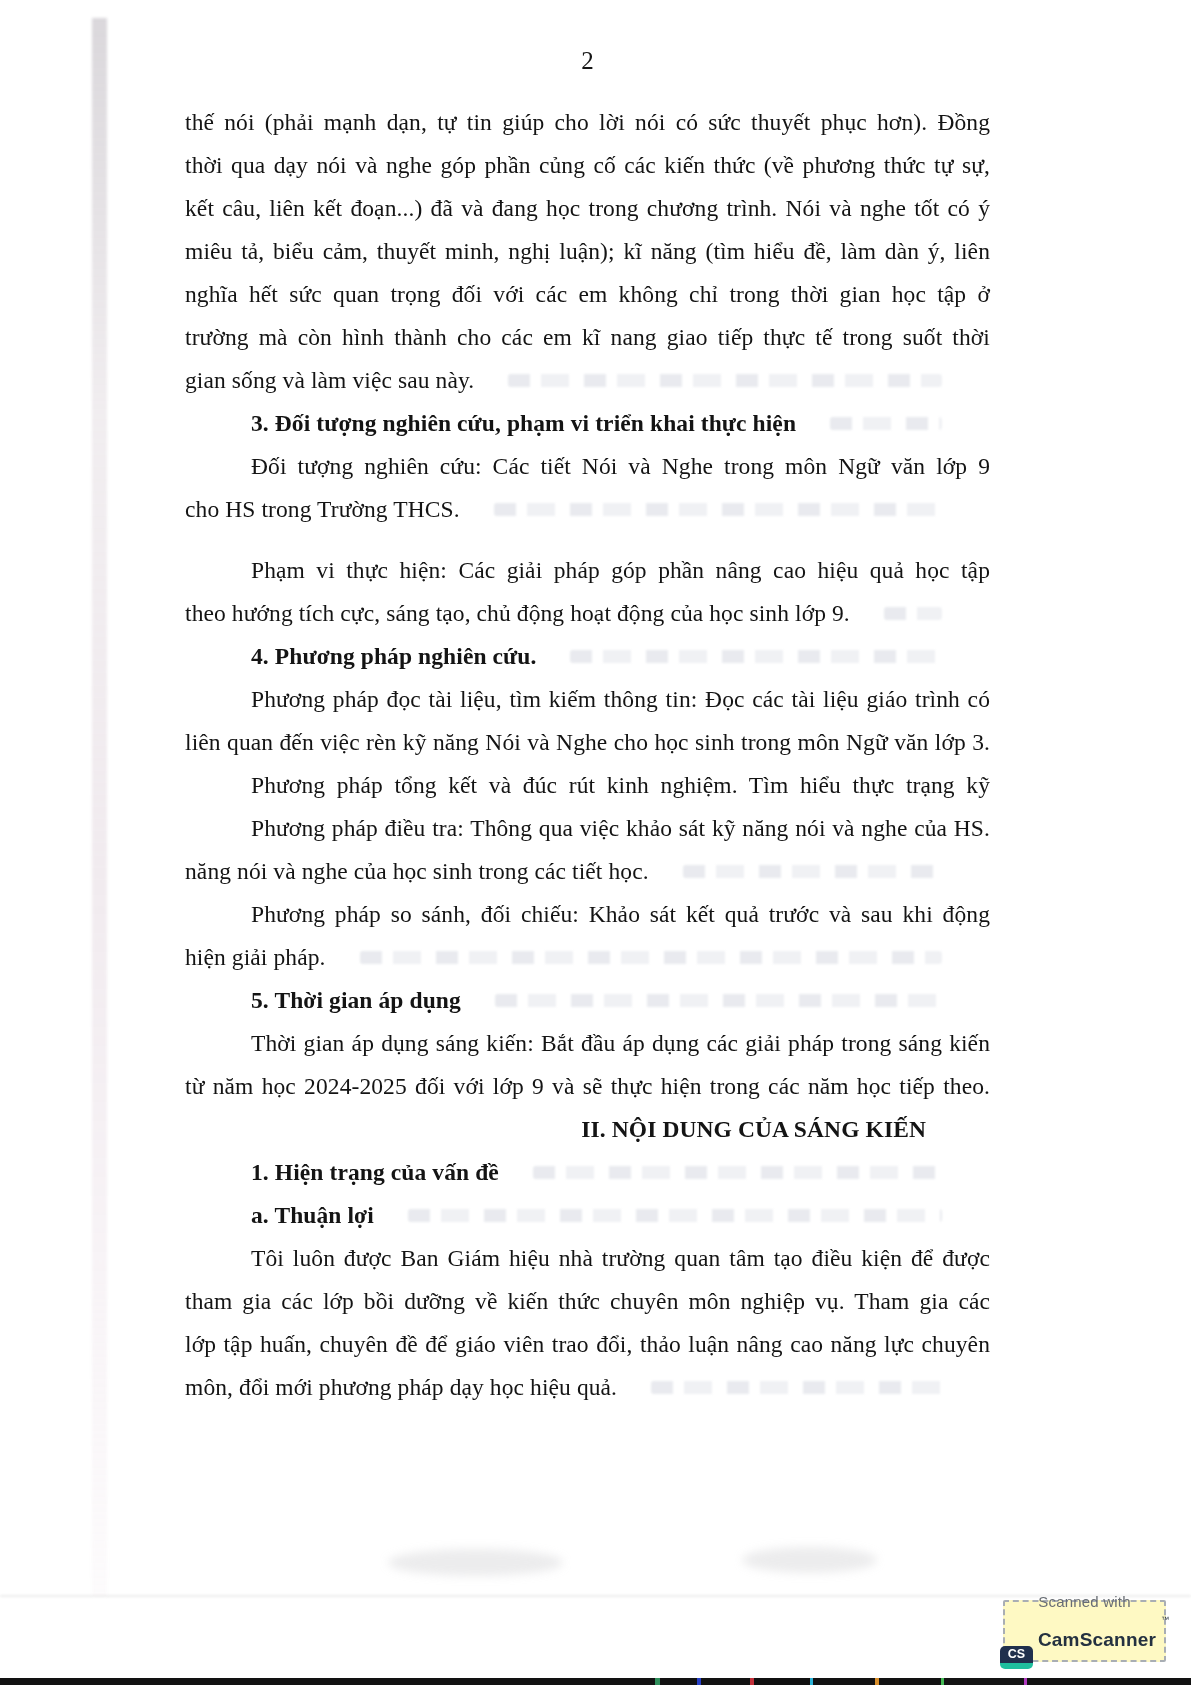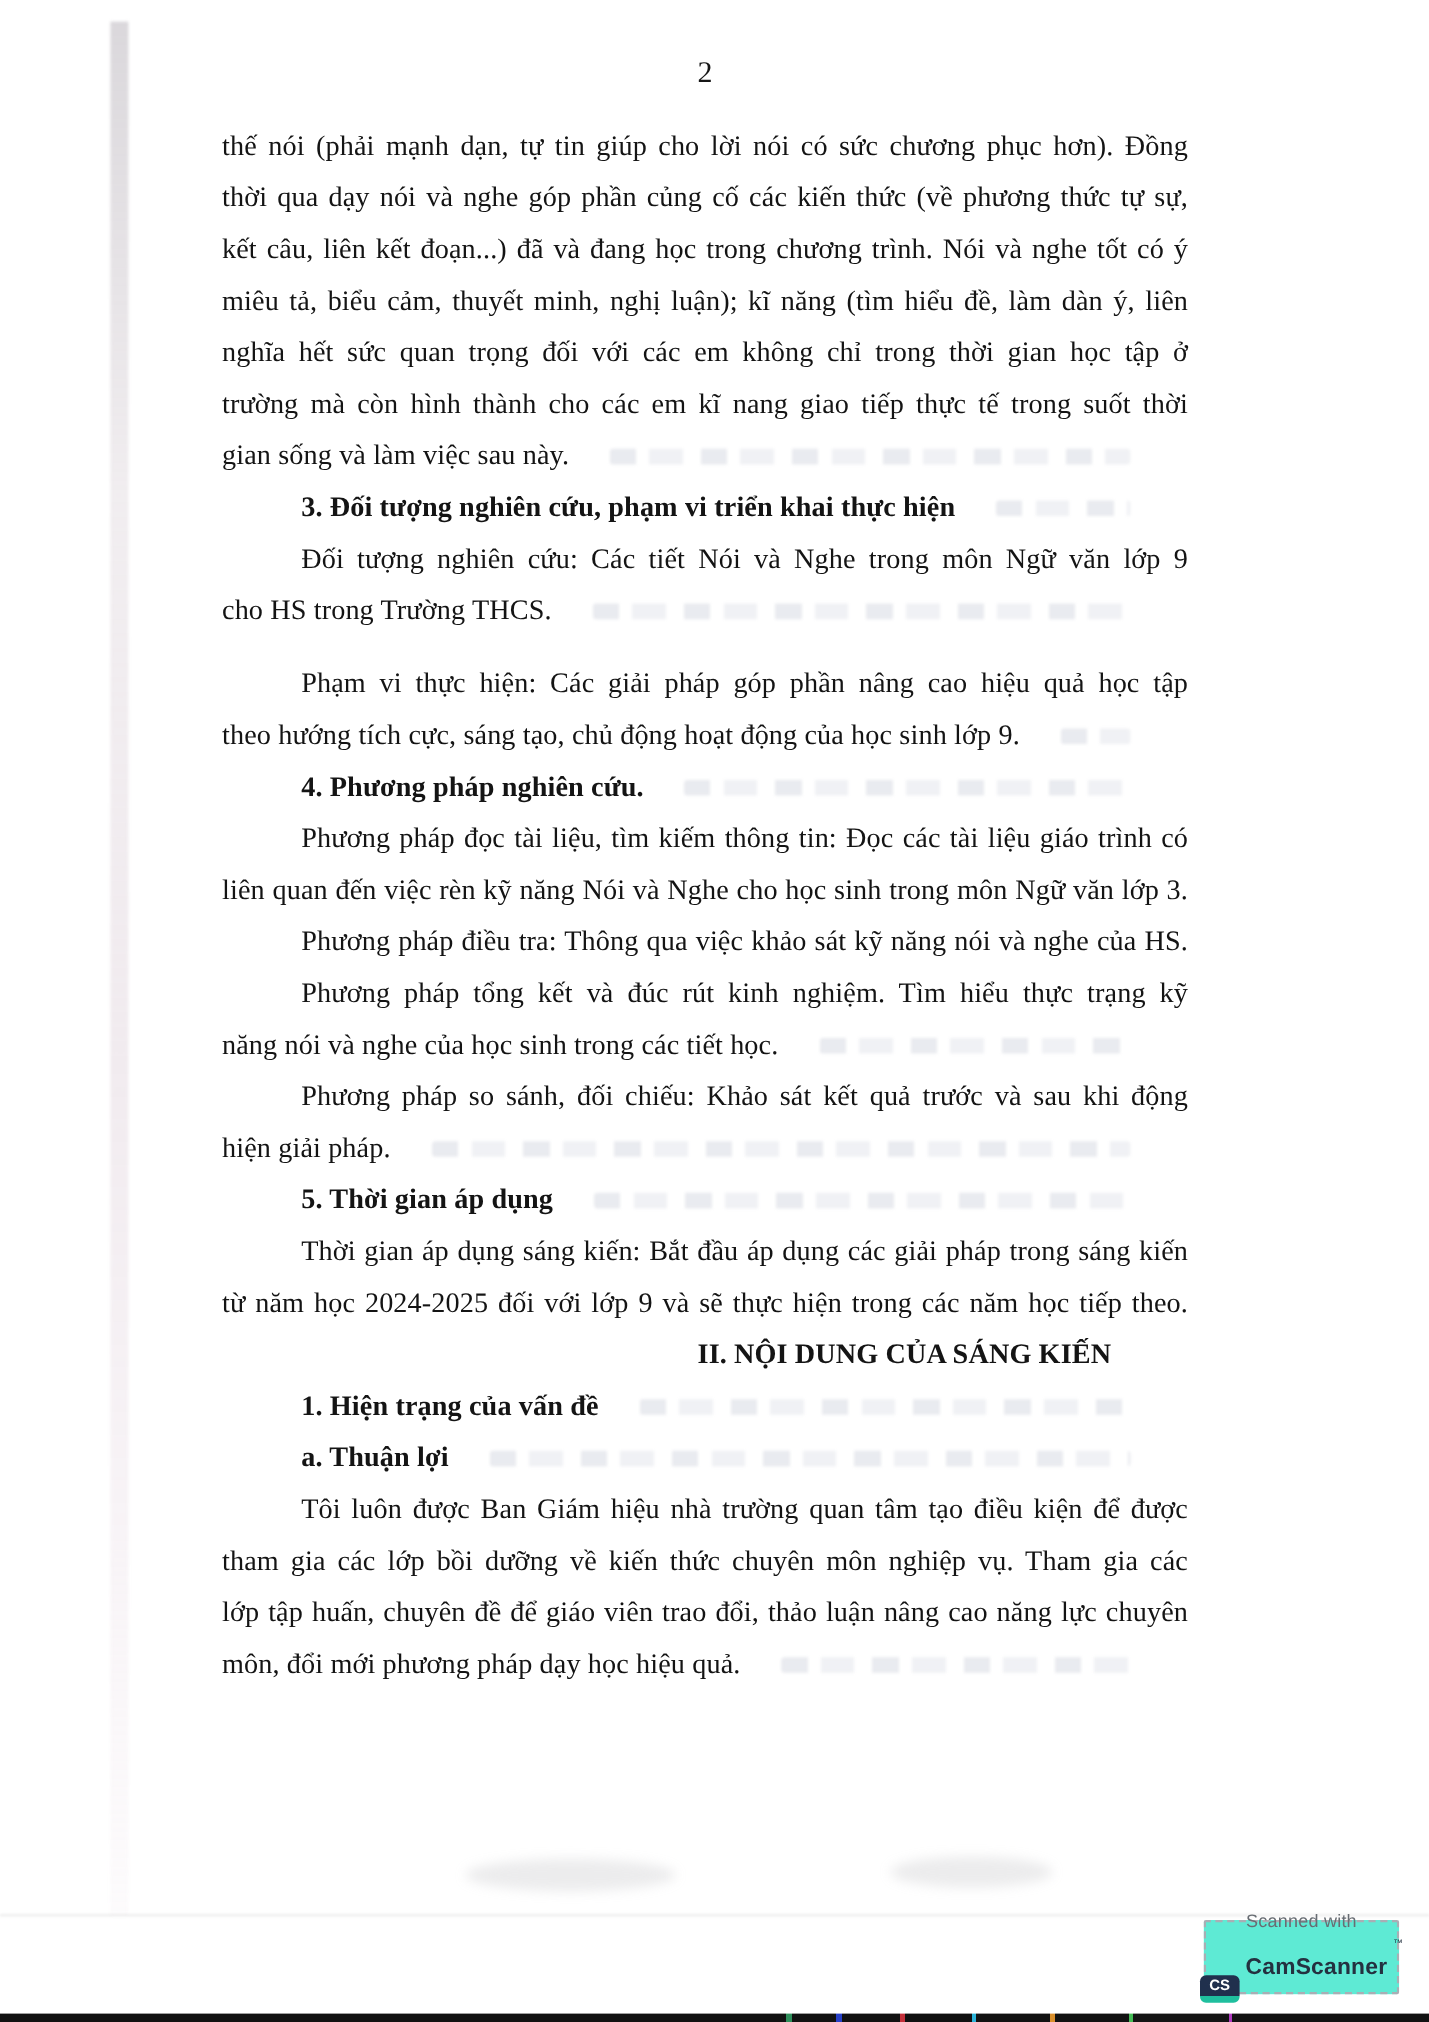--- a/index.html
+++ b/index.html
@@ -47,21 +47,21 @@
   .ghost{
     flex:1;height:13px;margin:0 48px 0 34px;border-radius:3px;
     background:repeating-linear-gradient(90deg,
       rgba(108,118,150,.15) 0 22px, rgba(108,118,150,0) 22px 33px,
       rgba(108,118,150,.10) 33px 61px, rgba(108,118,150,0) 61px 76px);
     filter:blur(1.2px);
   }
   
   .badge{
     position:absolute;left:1003px;top:1600px;width:163px;height:62px;box-sizing:border-box;
-    border:2px dashed #a9aeb4;border-radius:2px;background:#5eead4;
+    border:2px dashed #a9aeb4;border-radius:2px;background:#fef9c3;
     display:flex;flex-direction:column;align-items:center;justify-content:center;gap:1px;
     font-family:"Liberation Sans","DejaVu Sans",sans-serif;
   }
   .badge-row1{font-size:15px;color:#686d73;letter-spacing:.2px;}
   .badge-row2{display:flex;align-items:center;gap:5px;}
   .cs-icon{
     width:33px;height:23px;border-radius:5px;
     background:linear-gradient(180deg,#20304d 0 76%,#1fbf9e 76% 100%);
     color:#ffffff;font-weight:700;font-size:12.5px;line-height:17px;
     display:flex;align-items:flex-start;justify-content:center;margin-top:35px;
@@ -72,21 +72,21 @@
 </head>
 <body>
 
 <div class="page">
 
   <div class="left-strip"></div>
 
   <div class="page-number">2</div>
 
   <div class="content">
-      <div class="line justify" style="white-space: normal;"><span class="line-text">thế nói (phải mạnh dạn, tự tin giúp cho lời nói có sức chương phục hơn). Đồng</span></div>
+      <div class="line justify" style="white-space: normal;"><span class="line-text">thế nói (phải mạnh dạn, tự tin giúp cho lời nói có sức thuyết phục hơn). Đồng</span></div>
       <div class="line justify" style="white-space: normal;"><span class="line-text">thời qua dạy nói và nghe góp phần củng cố các kiến thức (về phương thức tự sự,</span></div>
       <div class="line justify" style="white-space: normal;"><span class="line-text">kết câu, liên kết đoạn...) đã và đang học trong chương trình. Nói và nghe tốt có ý</span></div>
       <div class="line justify" style="white-space: normal;"><span class="line-text">miêu tả, biểu cảm, thuyết minh, nghị luận); kĩ năng (tìm hiểu đề, làm dàn ý, liên</span></div>
       <div class="line justify" style="white-space: normal;"><span class="line-text">nghĩa hết sức quan trọng đối với các em không chỉ trong thời gian học tập ở</span></div>
       <div class="line justify" style="white-space: normal;"><span class="line-text">trường mà còn hình thành cho các em kĩ nang giao tiếp thực tế trong suốt thời</span></div>
       <div class="line has-ghost" style="white-space: nowrap;">
         <span class="line-text">gian sống và làm việc sau này.</span>
         <span class="ghost"></span>
       </div>
       <div class="line bold indent has-ghost" style="white-space: nowrap;">
@@ -102,22 +102,22 @@
       <div class="line has-ghost" style="white-space: nowrap;">
         <span class="line-text">theo hướng tích cực, sáng tạo, chủ động hoạt động của học sinh lớp 9.</span>
         <span class="ghost"></span>
       </div>
       <div class="line bold indent has-ghost" style="white-space: nowrap;">
         <span class="line-text">4. Phương pháp nghiên cứu.</span>
         <span class="ghost"></span>
       </div>
       <div class="line indent justify" style="white-space: normal;"><span class="line-text">Phương pháp đọc tài liệu, tìm kiếm thông tin: Đọc các tài liệu giáo trình có</span></div>
       <div class="line justify" style="white-space: normal;"><span class="line-text">liên quan đến việc rèn kỹ năng Nói và Nghe cho học sinh trong môn Ngữ văn lớp 3.</span></div>
+      <div class="line indent justify" style="white-space: normal;"><span class="line-text">Phương pháp tổng kết và đúc rút kinh nghiệm. Tìm hiểu thực trạng kỹ</span></div>
       <div class="line indent justify" style="white-space: normal;"><span class="line-text">Phương pháp điều tra: Thông qua việc khảo sát kỹ năng nói và nghe của HS.</span></div>
-      <div class="line indent justify" style="white-space: normal;"><span class="line-text">Phương pháp tổng kết và đúc rút kinh nghiệm. Tìm hiểu thực trạng kỹ</span></div>
       <div class="line has-ghost" style="white-space: nowrap;">
         <span class="line-text">năng nói và nghe của học sinh trong các tiết học.</span>
         <span class="ghost"></span>
       </div>
       <div class="line indent justify" style="white-space: normal;"><span class="line-text">Phương pháp so sánh, đối chiếu: Khảo sát kết quả trước và sau khi động</span></div>
       <div class="line has-ghost" style="white-space: nowrap;">
         <span class="line-text">hiện giải pháp.</span>
         <span class="ghost"></span>
       </div>
       <div class="line bold indent has-ghost" style="white-space: nowrap;">

